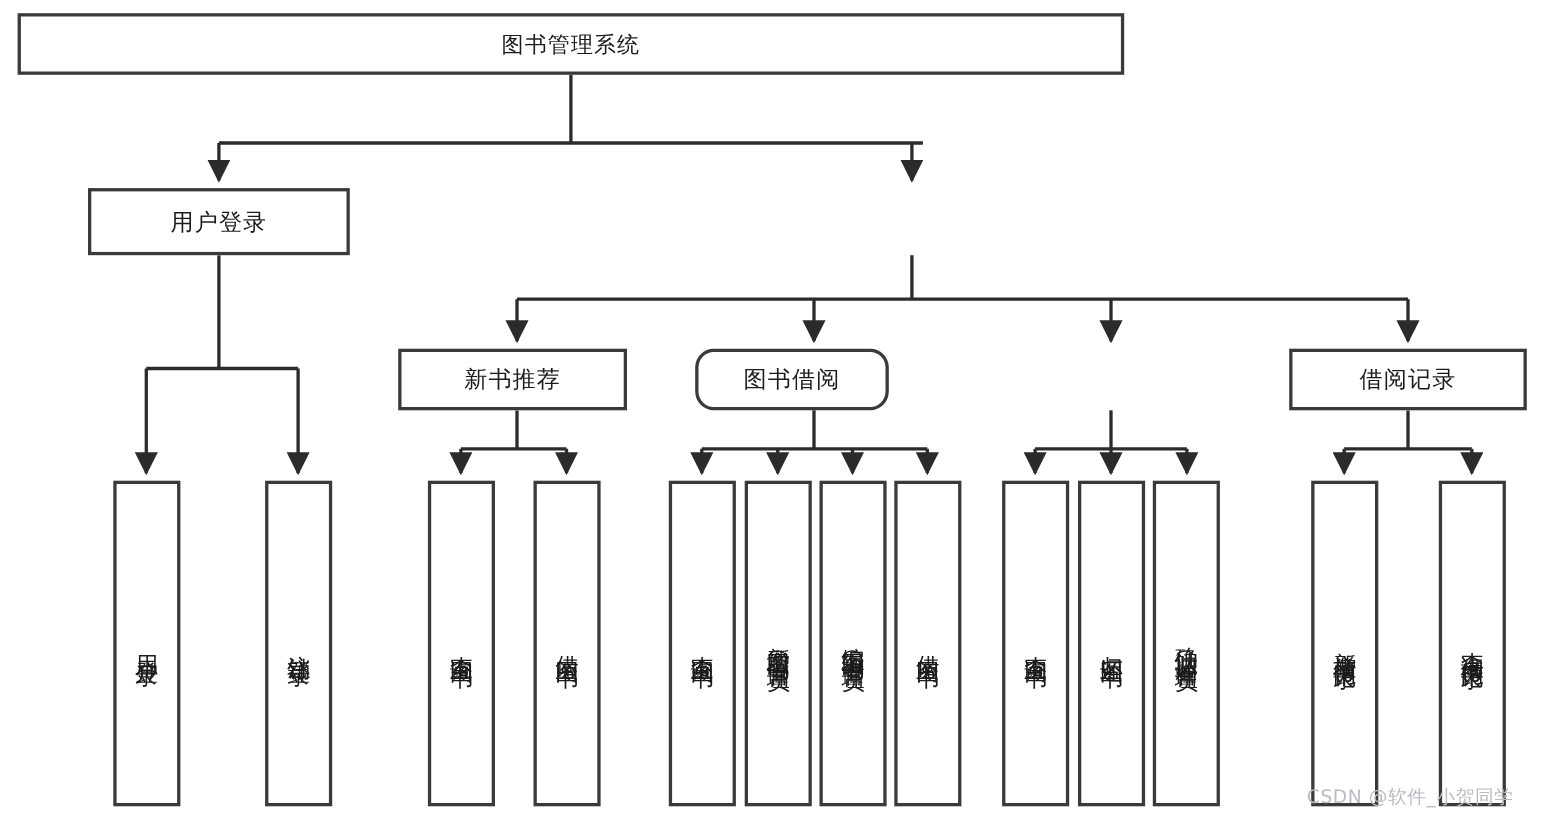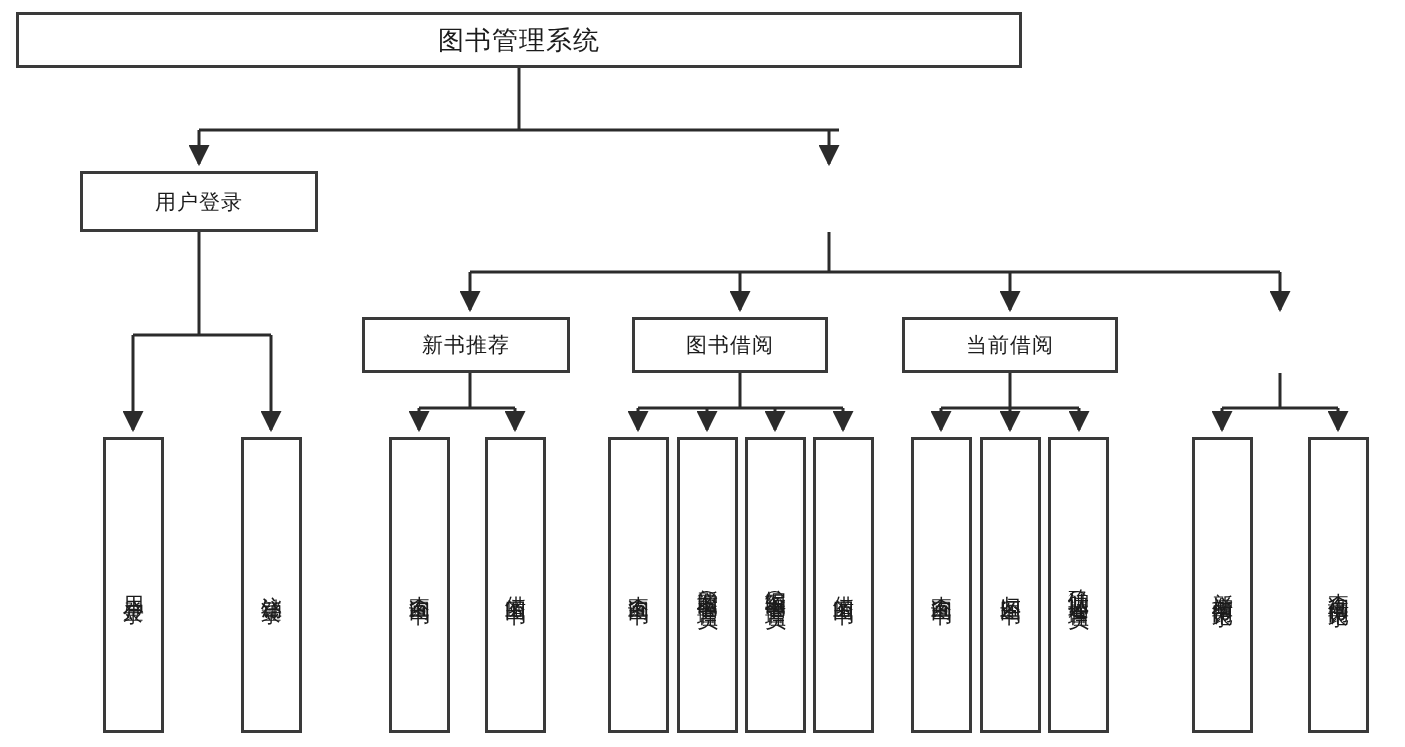--- a/index.html
+++ b/index.html
@@ -4,21 +4,21 @@
 <style>
   html,body{margin:0;padding:0;background:#ffffff;}
   body{font-family:"DejaVu Sans","Liberation Sans",sans-serif;}
   #stage{position:relative;width:1405px;height:747px;background:#ffffff;overflow:hidden;}
   svg#wires{position:absolute;left:0;top:0;width:1405px;height:747px;}
   .node{position:absolute;box-sizing:border-box;background:#ffffff;border:3px solid #3a3a3a;
         display:flex;align-items:center;justify-content:center;color:#1b1b1b;}
   .node.h{font-size:21px;letter-spacing:1px;}
   .node.v{writing-mode:vertical-rl;text-orientation:upright;font-size:21px;letter-spacing:3px;
           line-height:1.05;padding:6px 0;}
-  .node.root{border-width:3px;font-size:26px;}
+  .node.root{border-width:3px;font-size:20px;}
   #watermark{position:absolute;left:1188px;top:713px;font-size:17px;color:#b9bcc0;
              letter-spacing:.5px;white-space:nowrap;pointer-events:none;}
 </style>
 </head>
 <body>
 
 <div id="stage">
 
   <svg id="wires" viewBox="0 0 1405 747" xmlns="http://www.w3.org/2000/svg">
     <defs>
@@ -68,35 +68,36 @@
       <path d="M 1222 408 L 1222 430" marker-end="url(#arrow)"></path>
       <path d="M 1338 408 L 1338 430" marker-end="url(#arrow)"></path>
     </g>
   </svg>
 
   <div class="node h root" style="left:16px;top:12px;width:1006px;height:56px;">图书管理系统</div>
 
   <div class="node h" style="left:80px;top:171px;width:238px;height:61px;">用户登录</div>
 
   <div class="node h" style="left:362px;top:317px;width:208px;height:56px;">新书推荐</div>
-  <div class="node h" style="left:632px;top:317px;width:196px;height:56px;">图书借阅</div>
-  <div class="node h" style="left:902px;top:317px;width:216px;height:56px;">当前借阅</div>
+  <div class="node h" style="left:632px;top:317px;width:176px;height:56px;border-radius:17px;">图书借阅</div>
+  <div class="node h" style="left:1172px;top:317px;width:216px;height:56px;">借阅记录</div>
 
   <div class="node v" style="left:103px;top:437px;width:61px;height:296px;">用户登录</div>
   <div class="node v" style="left:241px;top:437px;width:61px;height:296px;">注销登录</div>
 
   <div class="node v" style="left:389px;top:437px;width:61px;height:296px;">查询图书</div>
   <div class="node v" style="left:485px;top:437px;width:61px;height:296px;">借阅图书</div>
 
   <div class="node v" style="left:608px;top:437px;width:61px;height:296px;">查询图书</div>
   <div class="node v" style="left:677px;top:437px;width:61px;height:296px;">新增图书（管理员）</div>
   <div class="node v" style="left:745px;top:437px;width:61px;height:296px;">编辑图书（管理员）</div>
   <div class="node v" style="left:813px;top:437px;width:61px;height:296px;">借阅图书</div>
 
   <div class="node v" style="left:911px;top:437px;width:61px;height:296px;">查询图书</div>
   <div class="node v" style="left:980px;top:437px;width:61px;height:296px;">归还图书</div>
   <div class="node v" style="left:1048px;top:437px;width:61px;height:296px;">确认归还（管理员）</div>
 
   <div class="node v" style="left:1192px;top:437px;width:61px;height:296px;">新增借阅记录</div>
   <div class="node v" style="left:1308px;top:437px;width:61px;height:296px;">查询借阅记录</div>
 
+  <div id="watermark">CSDN @软件_小贺同学</div>
 
 </div>
 
 </body></html>

